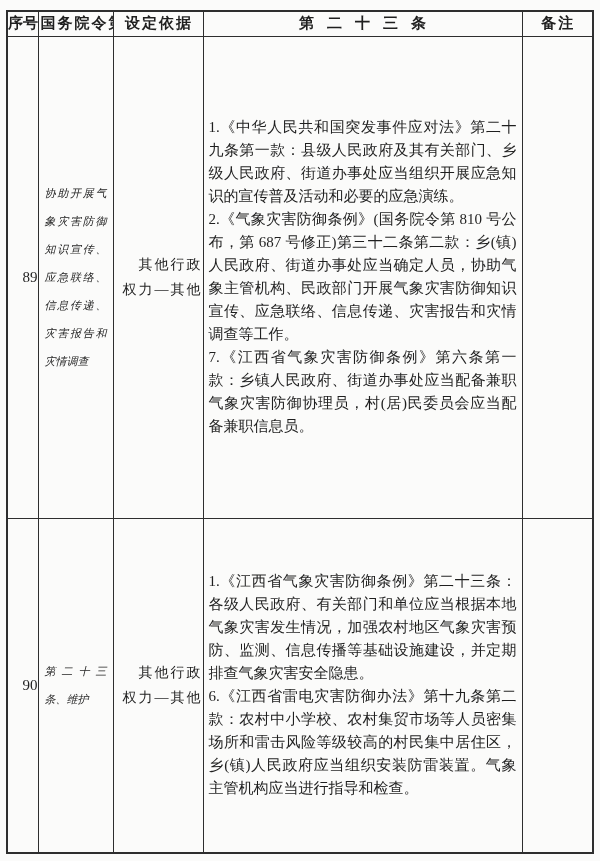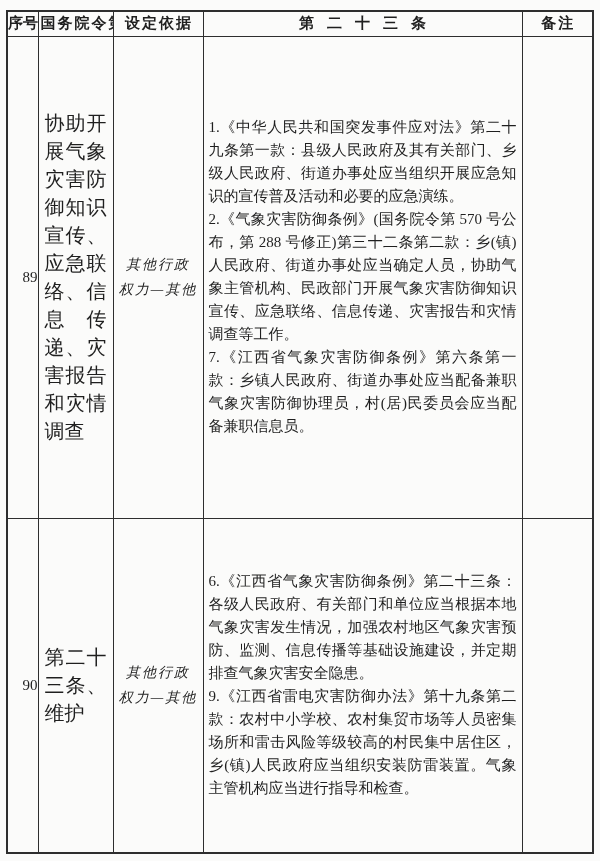--- a/index.html
+++ b/index.html
@@ -47,30 +47,30 @@
     letter-spacing: 0;
     text-indent: 0;
   }
 
   td.cell-index {
     text-align: right;
     font-size: 15px;
   }
   td.cell-name {
     padding: 8px 6px;
-    font-size: 20px;
+    font-size: 11px;
     line-height: 28px;
     text-align: justify;
     text-justify: inter-character;
+    font-style: italic;
   }
   td.cell-ptype {
-    text-align: center;
+    text-align: right;
     font-size: 14px;
     line-height: 25px;
-    font-style: italic;
   }
   td.cell-ptype .ptype-line {
     display: block;
     letter-spacing: 2px;
   }
   td.cell-basis {
     padding: 0 5px;
     font-size: 15px;
     line-height: 23px;
   }
@@ -104,32 +104,32 @@
   <tbody>
     <tr class="row-89">
       <td class="cell-index">89</td>
       <td class="cell-name">协助开展气象灾害防御知识宣传、应急联络、信息传递、灾害报告和灾情调查</td>
       <td class="cell-ptype">
         <span class="ptype-line">其他行政</span>
         <span class="ptype-line">权力—其他</span>
       </td>
       <td class="cell-basis">
         <p>1.《中华人民共和国突发事件应对法》第二十九条第一款：县级人民政府及其有关部门、乡级人民政府、街道办事处应当组织开展应急知识的宣传普及活动和必要的应急演练。</p>
-        <p>2.《气象灾害防御条例》(国务院令第 570 号公布，第 288 号修正)第三十二条第二款：乡(镇)人民政府、街道办事处应当确定人员，协助气象主管机构、民政部门开展气象灾害防御知识宣传、应急联络、信息传递、灾害报告和灾情调查等工作。</p>
+        <p>2.《气象灾害防御条例》(国务院令第 810 号公布，第 687 号修正)第三十二条第二款：乡(镇)人民政府、街道办事处应当确定人员，协助气象主管机构、民政部门开展气象灾害防御知识宣传、应急联络、信息传递、灾害报告和灾情调查等工作。</p>
         <p>7.《江西省气象灾害防御条例》第六条第一款：乡镇人民政府、街道办事处应当配备兼职气象灾害防御协理员，村(居)民委员会应当配备兼职信息员。</p>
       </td>
       <td class="cell-remark"></td>
     </tr>
     <tr class="row-90">
       <td class="cell-index">90</td>
       <td class="cell-name">第二十三条、维护</td>
       <td class="cell-ptype">
         <span class="ptype-line">其他行政</span>
         <span class="ptype-line">权力—其他</span>
       </td>
       <td class="cell-basis">
-        <p>6.《江西省气象灾害防御条例》第二十三条：各级人民政府、有关部门和单位应当根据本地气象灾害发生情况，加强农村地区气象灾害预防、监测、信息传播等基础设施建设，并定期排查气象灾害安全隐患。</p>
-        <p>9.《江西省雷电灾害防御办法》第十九条第二款：农村中小学校、农村集贸市场等人员密集场所和雷击风险等级较高的村民集中居住区，乡(镇)人民政府应当组织安装防雷装置。气象主管机构应当进行指导和检查。</p>
+        <p>1.《江西省气象灾害防御条例》第二十三条：各级人民政府、有关部门和单位应当根据本地气象灾害发生情况，加强农村地区气象灾害预防、监测、信息传播等基础设施建设，并定期排查气象灾害安全隐患。</p>
+        <p>6.《江西省雷电灾害防御办法》第十九条第二款：农村中小学校、农村集贸市场等人员密集场所和雷击风险等级较高的村民集中居住区，乡(镇)人民政府应当组织安装防雷装置。气象主管机构应当进行指导和检查。</p>
       </td>
       <td class="cell-remark"></td>
     </tr>
   </tbody>
 </table>
 
 </body></html>

